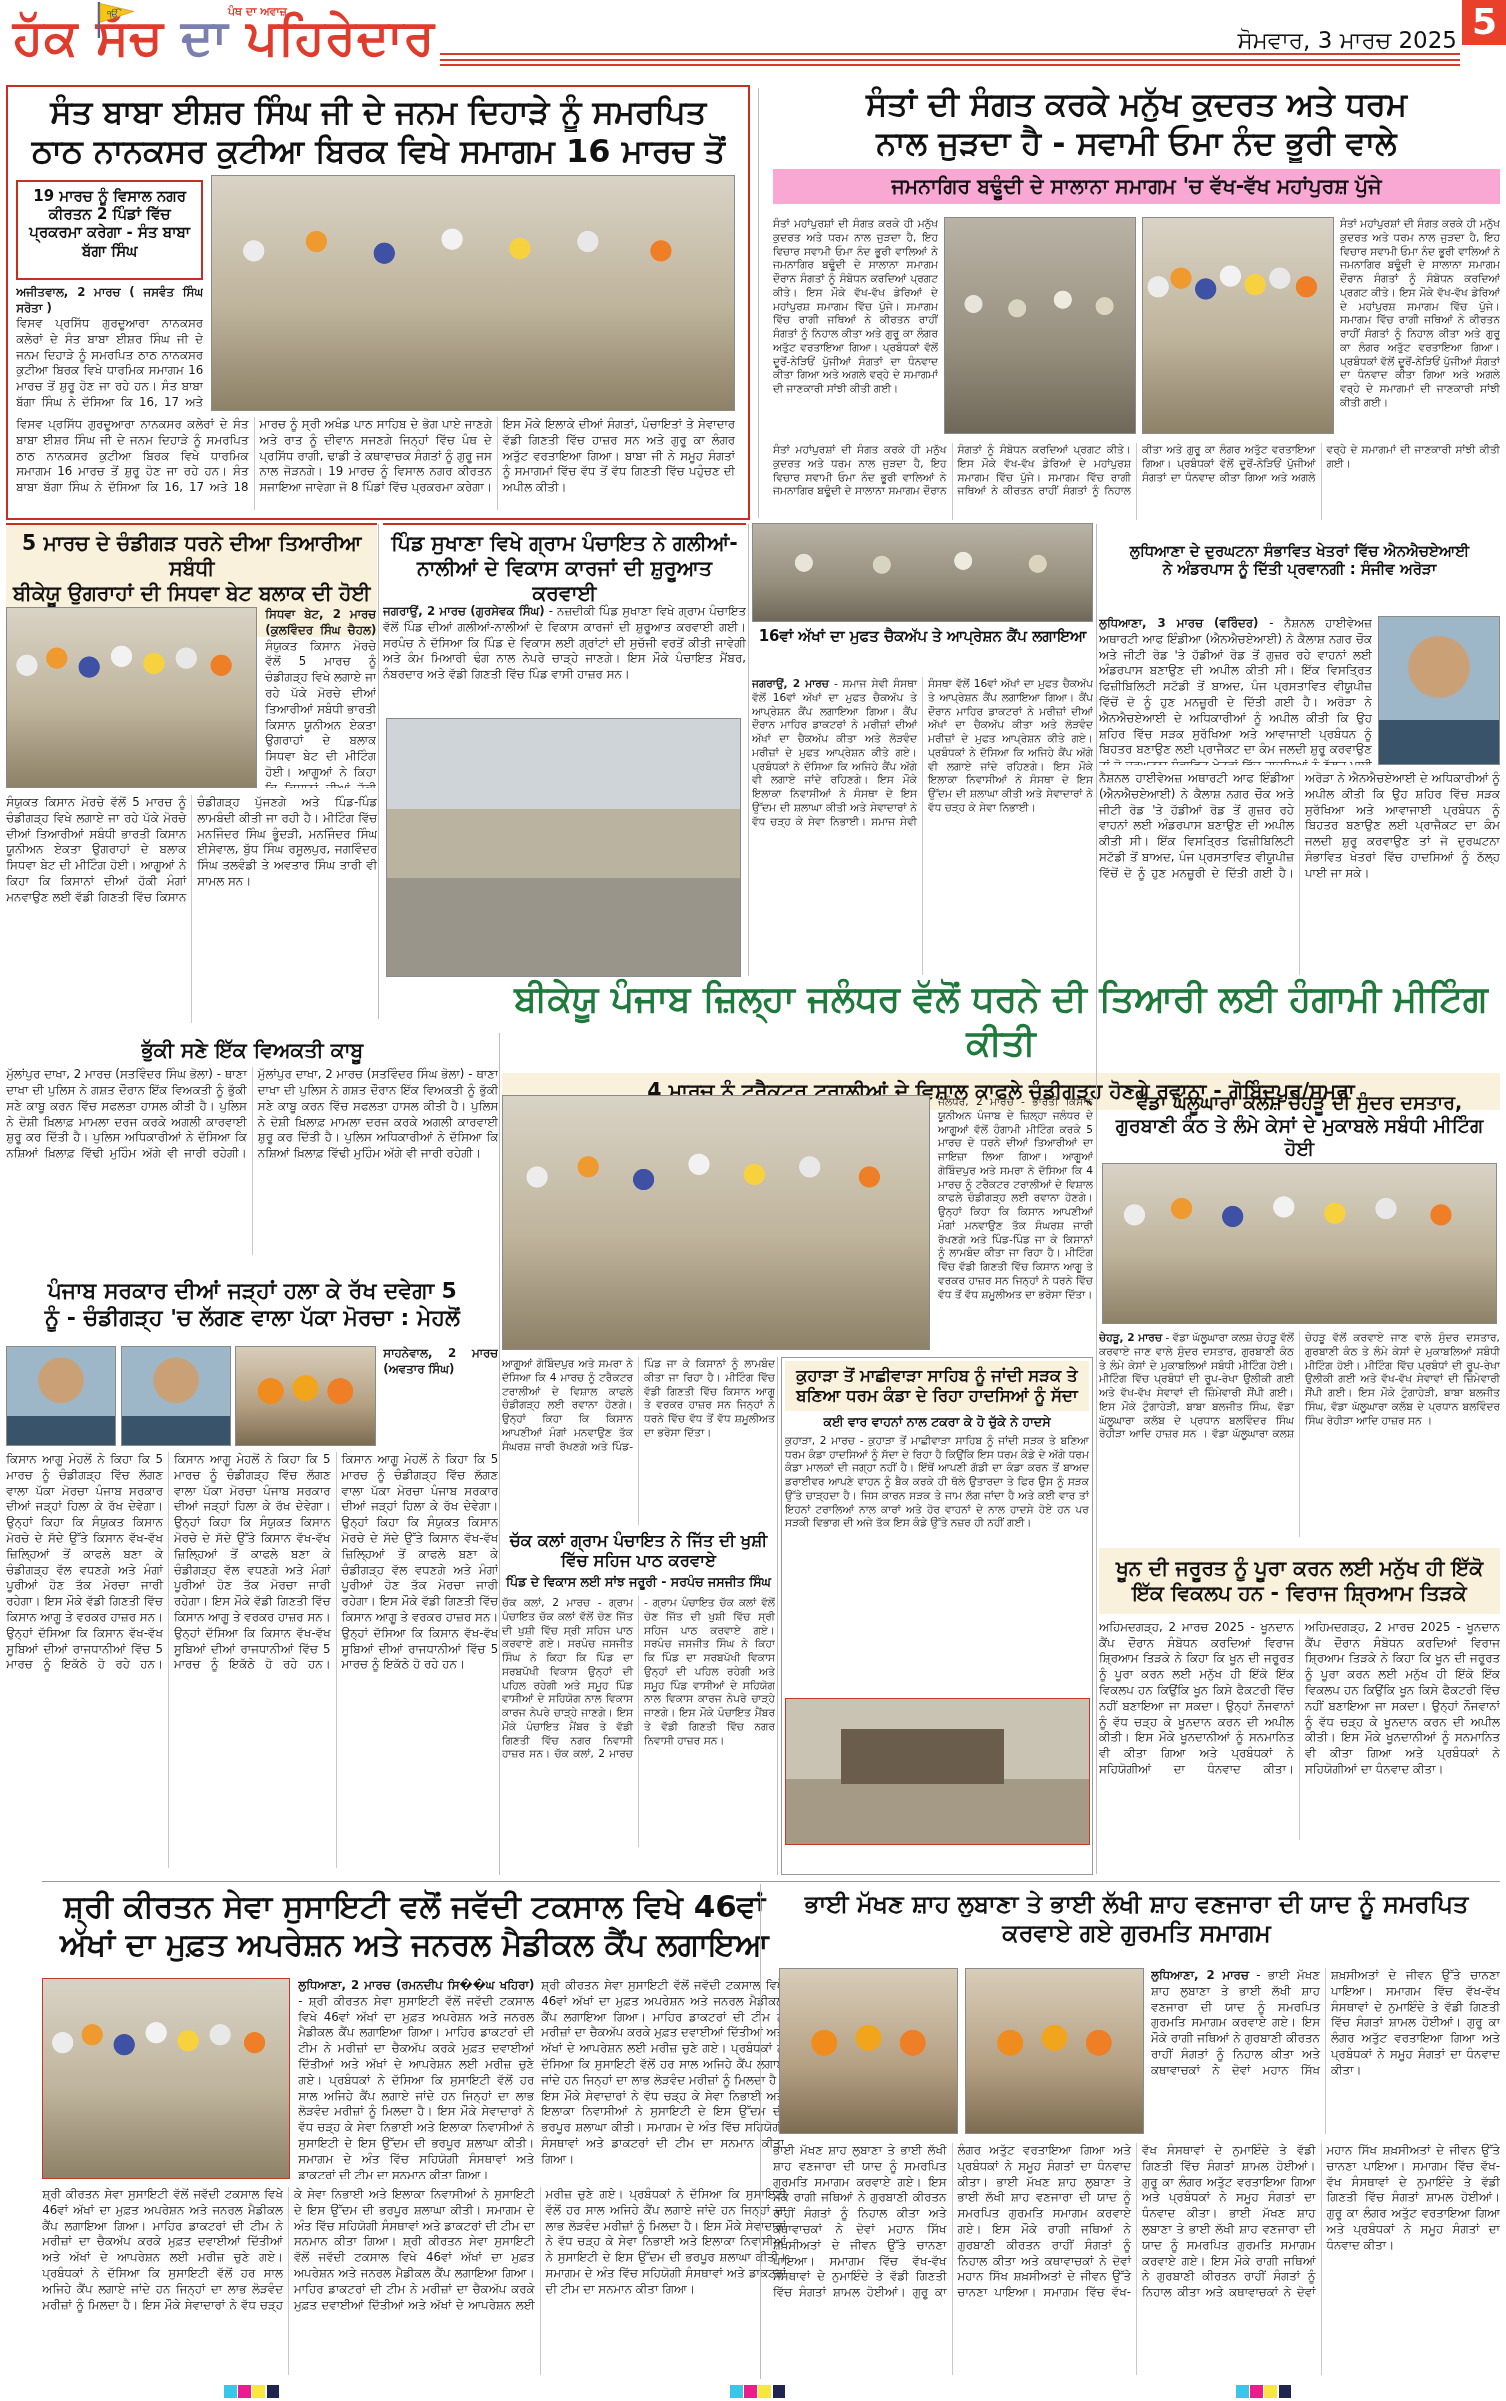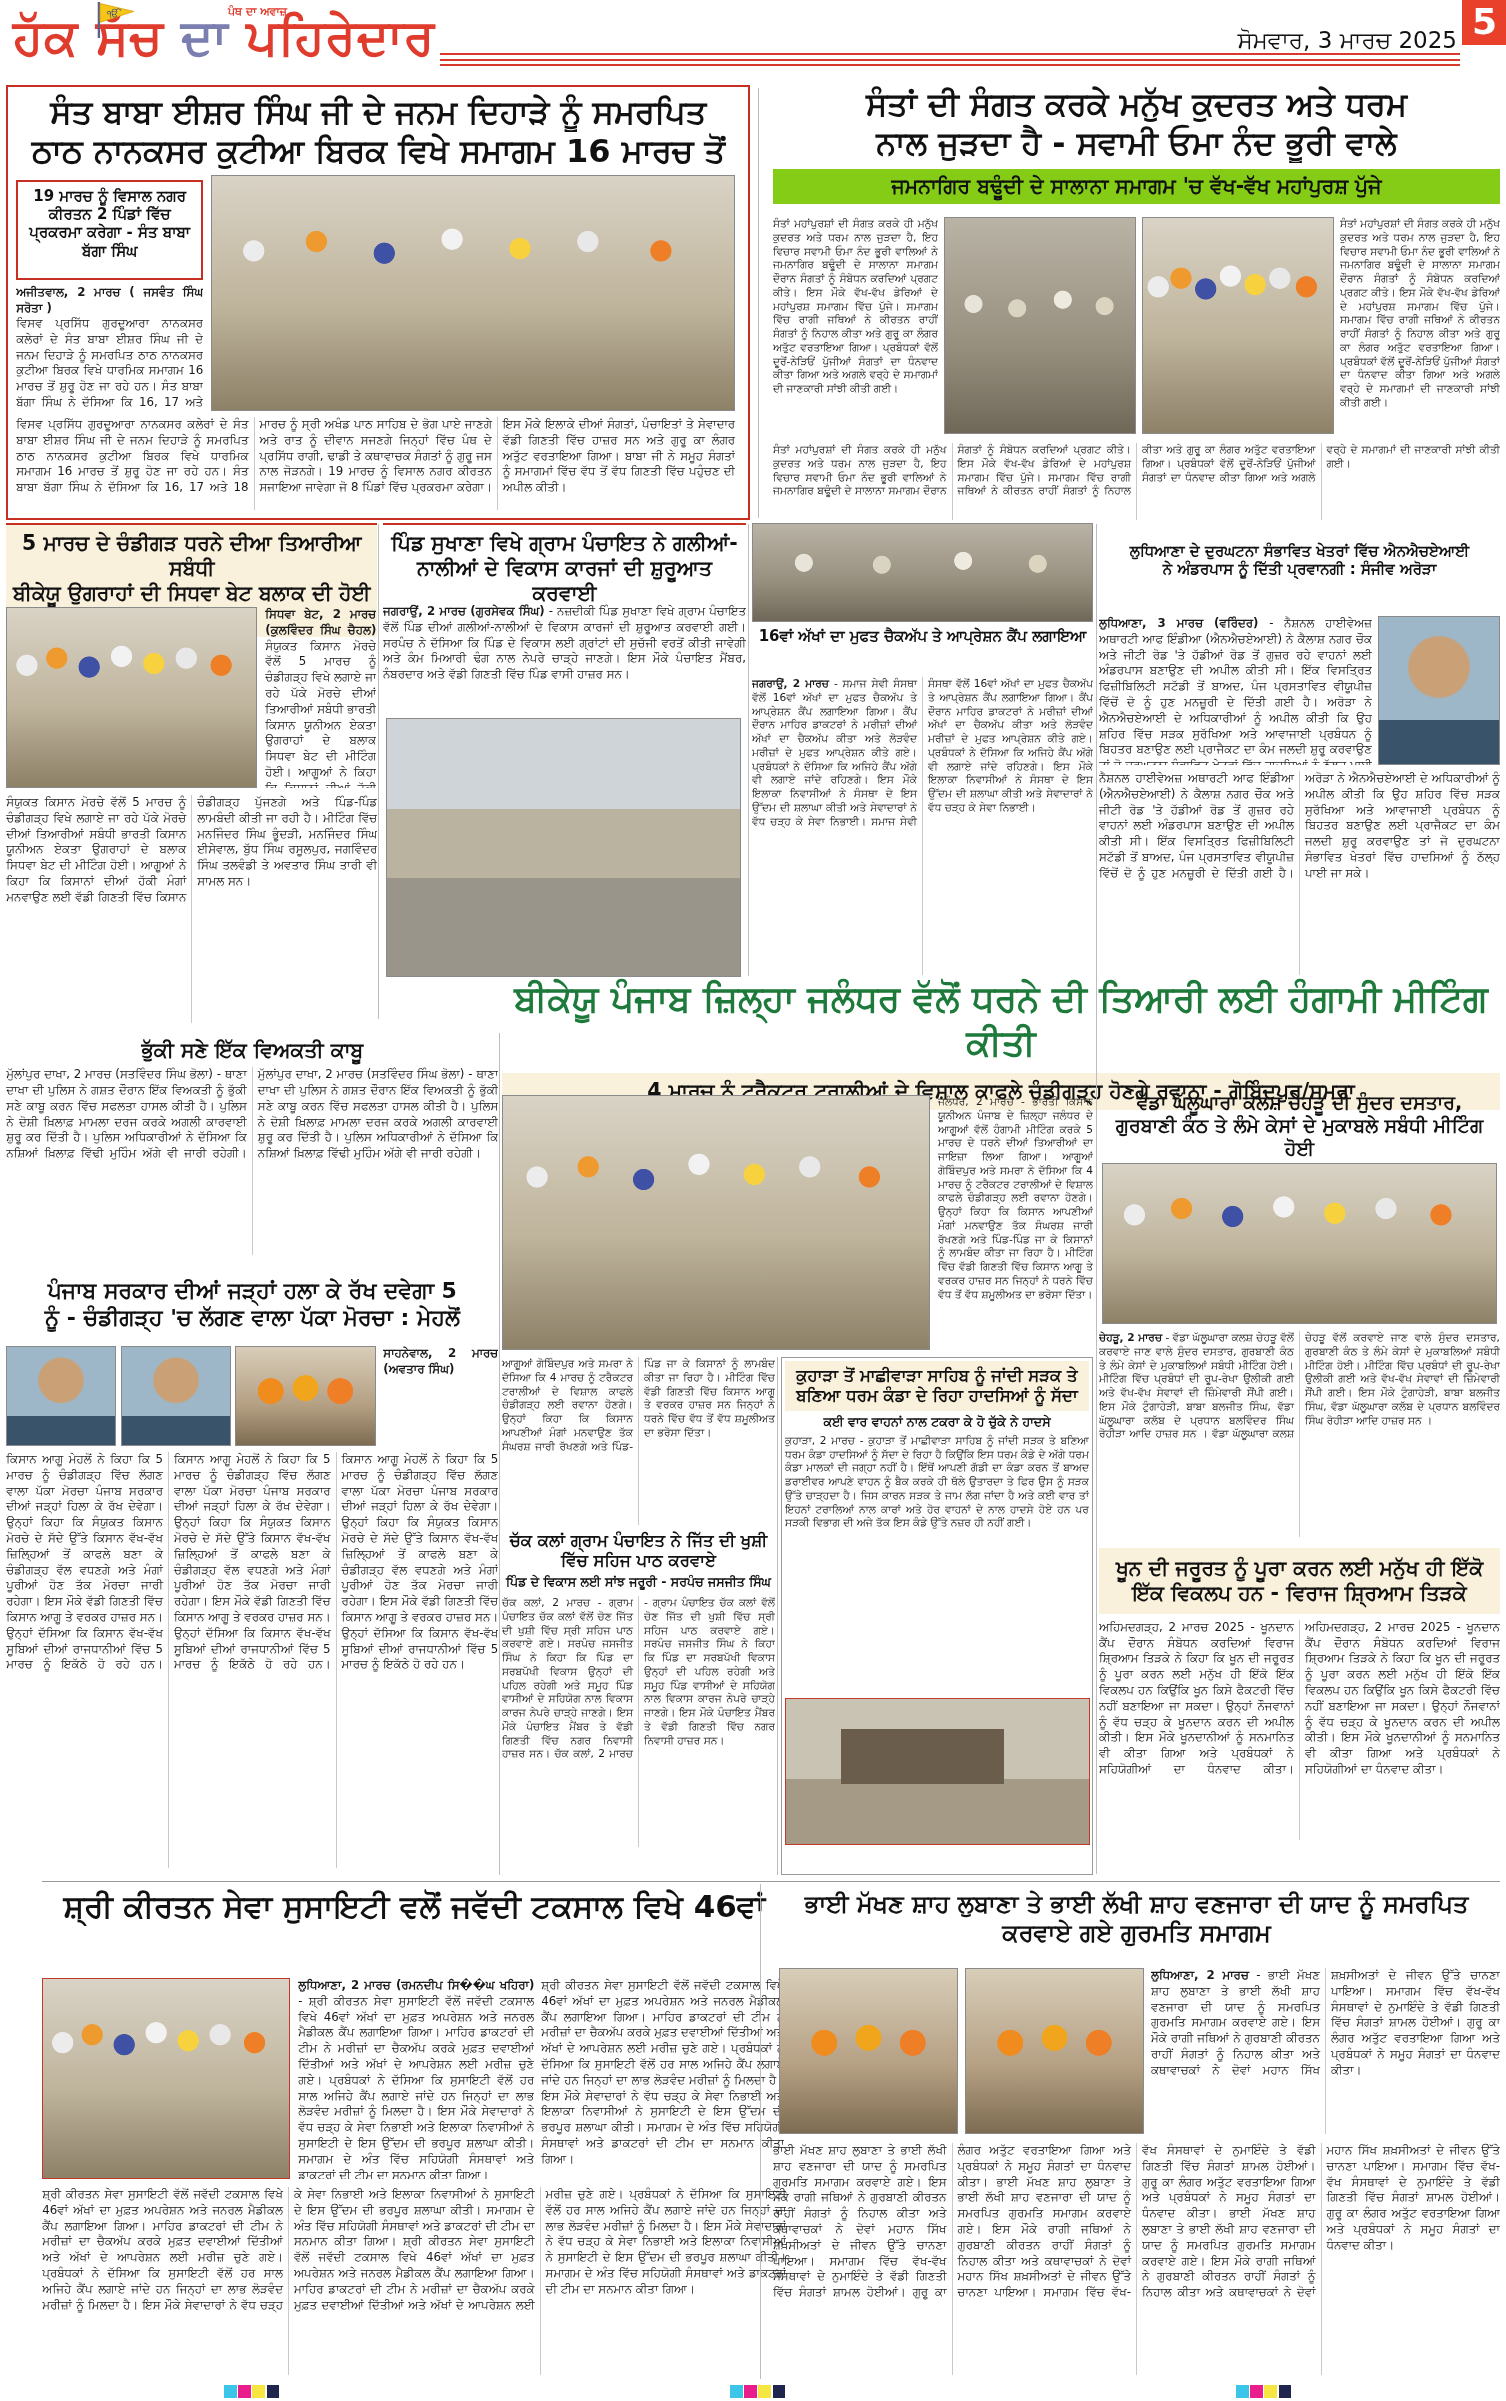--- a/index.html
+++ b/index.html
@@ -6,21 +6,21 @@
   .page{position:relative;width:1506px;height:2401px;background:#ffffff;
         font-family:"DejaVu Sans","Liberation Sans",sans-serif;color:#1a1a1a;overflow:hidden;}
   .abs{position:absolute;box-sizing:border-box;}
   .hd{font-weight:bold;text-align:center;line-height:1.22;color:#111;overflow:hidden;}
   .h-xl{font-size:32px;}
   .h-lg{font-size:26px;}
   .h-md{font-size:20.4px;}
   .h-sm{font-size:15px;}
   .green{color:#1d7a3b;}
   .cream{background:#faf1dc;}
-  .peach{background:#84cc16;}
+  .peach{background:#f9a8d4;}
   .body-txt{font-size:11.8px;line-height:1.34;text-align:justify;overflow:hidden;}
   .body-sm{font-size:10.6px;line-height:1.3;text-align:justify;overflow:hidden;}
   .byline{font-weight:bold;}
   .cols2{column-count:2;column-gap:11px;column-rule:0.8px solid #c9c9c9;}
   .cols3{column-count:3;column-gap:11px;column-rule:0.8px solid #c9c9c9;}
   .cols4{column-count:4;column-gap:11px;column-rule:0.8px solid #c9c9c9;}
   .redbox{border:2.4px solid #c62f21;}
   .ph{border:0.8px solid #8a8a8a;}
   .ph-crowd{background:
       radial-gradient(circle at 8% 32%, #ececec 0 10.2px, transparent 11px),
@@ -221,20 +221,21 @@
     <div class="hd h-md cream" style="padding:7.9px 3.1px;">ਖੂਨ ਦੀ ਜਰੂਰਤ ਨੂੰ ਪੂਰਾ ਕਰਨ ਲਈ ਮਨੁੱਖ ਹੀ ਇੱਕੋ ਇੱਕ ਵਿਕਲਪ ਹਨ - ਵਿਰਾਜ ਸ਼੍ਰਿਆਮ ਤਿੜਕੇ</div>
     <div class="body-txt cols2" style="height:220px;margin-top:6.3px;">
       <span>ਅਹਿਮਦਗੜ੍ਹ, 2 ਮਾਰਚ 2025 - ਖੂਨਦਾਨ ਕੈਂਪ ਦੌਰਾਨ ਸੰਬੋਧਨ ਕਰਦਿਆਂ ਵਿਰਾਜ ਸ਼੍ਰਿਆਮ ਤਿੜਕੇ ਨੇ ਕਿਹਾ ਕਿ ਖੂਨ ਦੀ ਜਰੂਰਤ ਨੂੰ ਪੂਰਾ ਕਰਨ ਲਈ ਮਨੁੱਖ ਹੀ ਇੱਕੋ ਇੱਕ ਵਿਕਲਪ ਹਨ ਕਿਉਂਕਿ ਖੂਨ ਕਿਸੇ ਫੈਕਟਰੀ ਵਿੱਚ ਨਹੀਂ ਬਣਾਇਆ ਜਾ ਸਕਦਾ। ਉਨ੍ਹਾਂ ਨੌਜਵਾਨਾਂ ਨੂੰ ਵੱਧ ਚੜ੍ਹ ਕੇ ਖੂਨਦਾਨ ਕਰਨ ਦੀ ਅਪੀਲ ਕੀਤੀ। ਇਸ ਮੌਕੇ ਖੂਨਦਾਨੀਆਂ ਨੂੰ ਸਨਮਾਨਿਤ ਵੀ ਕੀਤਾ ਗਿਆ ਅਤੇ ਪ੍ਰਬੰਧਕਾਂ ਨੇ ਸਹਿਯੋਗੀਆਂ ਦਾ ਧੰਨਵਾਦ ਕੀਤਾ।</span>
       <span>ਅਹਿਮਦਗੜ੍ਹ, 2 ਮਾਰਚ 2025 - ਖੂਨਦਾਨ ਕੈਂਪ ਦੌਰਾਨ ਸੰਬੋਧਨ ਕਰਦਿਆਂ ਵਿਰਾਜ ਸ਼੍ਰਿਆਮ ਤਿੜਕੇ ਨੇ ਕਿਹਾ ਕਿ ਖੂਨ ਦੀ ਜਰੂਰਤ ਨੂੰ ਪੂਰਾ ਕਰਨ ਲਈ ਮਨੁੱਖ ਹੀ ਇੱਕੋ ਇੱਕ ਵਿਕਲਪ ਹਨ ਕਿਉਂਕਿ ਖੂਨ ਕਿਸੇ ਫੈਕਟਰੀ ਵਿੱਚ ਨਹੀਂ ਬਣਾਇਆ ਜਾ ਸਕਦਾ। ਉਨ੍ਹਾਂ ਨੌਜਵਾਨਾਂ ਨੂੰ ਵੱਧ ਚੜ੍ਹ ਕੇ ਖੂਨਦਾਨ ਕਰਨ ਦੀ ਅਪੀਲ ਕੀਤੀ। ਇਸ ਮੌਕੇ ਖੂਨਦਾਨੀਆਂ ਨੂੰ ਸਨਮਾਨਿਤ ਵੀ ਕੀਤਾ ਗਿਆ ਅਤੇ ਪ੍ਰਬੰਧਕਾਂ ਨੇ ਸਹਿਯੋਗੀਆਂ ਦਾ ਧੰਨਵਾਦ ਕੀਤਾ।</span>
     </div>
   </div>
 
   <div class="abs" style="left:6.3px;top:1881px;width:744px;height:499px;border-top:1.6px solid #999;margin-left:36px;">
     <div class="hd h-lg" style="font-size:31px;padding-top:6.3px;">
       <div>ਸ਼੍ਰੀ ਕੀਰਤਨ ਸੇਵਾ ਸੁਸਾਇਟੀ ਵਲੋਂ ਜਵੱਦੀ ਟਕਸਾਲ ਵਿਖੇ 46ਵਾਂ</div>
+      <div>ਅੱਖਾਂ ਦਾ ਮੁਫ਼ਤ ਅਪਰੇਸ਼ਨ ਅਤੇ ਜਨਰਲ ਮੈਡੀਕਲ ਕੈਂਪ ਲਗਾਇਆ</div>
     </div>
     <div class="abs ph ph-crowd" style="left:0;top:96px;width:248px;height:201px;border:1.6px solid #c0392b;"></div>
     <div class="abs body-txt" style="left:256px;top:96px;width:236px;height:201px;">
       <span class="byline">ਲੁਧਿਆਣਾ, 2 ਮਾਰਚ (ਰਮਨਦੀਪ ਸਿ��ਘ ਖਹਿਰਾ)</span> -
       <span>ਸ਼੍ਰੀ ਕੀਰਤਨ ਸੇਵਾ ਸੁਸਾਇਟੀ ਵੱਲੋਂ ਜਵੱਦੀ ਟਕਸਾਲ ਵਿਖੇ 46ਵਾਂ ਅੱਖਾਂ ਦਾ ਮੁਫ਼ਤ ਅਪਰੇਸ਼ਨ ਅਤੇ ਜਨਰਲ ਮੈਡੀਕਲ ਕੈਂਪ ਲਗਾਇਆ ਗਿਆ। ਮਾਹਿਰ ਡਾਕਟਰਾਂ ਦੀ ਟੀਮ ਨੇ ਮਰੀਜ਼ਾਂ ਦਾ ਚੈਕਅੱਪ ਕਰਕੇ ਮੁਫ਼ਤ ਦਵਾਈਆਂ ਦਿੱਤੀਆਂ ਅਤੇ ਅੱਖਾਂ ਦੇ ਆਪਰੇਸ਼ਨ ਲਈ ਮਰੀਜ਼ ਚੁਣੇ ਗਏ। ਪ੍ਰਬੰਧਕਾਂ ਨੇ ਦੱਸਿਆ ਕਿ ਸੁਸਾਇਟੀ ਵੱਲੋਂ ਹਰ ਸਾਲ ਅਜਿਹੇ ਕੈਂਪ ਲਗਾਏ ਜਾਂਦੇ ਹਨ ਜਿਨ੍ਹਾਂ ਦਾ ਲਾਭ ਲੋੜਵੰਦ ਮਰੀਜ਼ਾਂ ਨੂੰ ਮਿਲਦਾ ਹੈ। ਇਸ ਮੌਕੇ ਸੇਵਾਦਾਰਾਂ ਨੇ ਵੱਧ ਚੜ੍ਹ ਕੇ ਸੇਵਾ ਨਿਭਾਈ ਅਤੇ ਇਲਾਕਾ ਨਿਵਾਸੀਆਂ ਨੇ ਸੁਸਾਇਟੀ ਦੇ ਇਸ ਉੱਦਮ ਦੀ ਭਰਪੂਰ ਸ਼ਲਾਘਾ ਕੀਤੀ। ਸਮਾਗਮ ਦੇ ਅੰਤ ਵਿੱਚ ਸਹਿਯੋਗੀ ਸੰਸਥਾਵਾਂ ਅਤੇ ਡਾਕਟਰਾਂ ਦੀ ਟੀਮ ਦਾ ਸਨਮਾਨ ਕੀਤਾ ਗਿਆ।</span>
     </div>
     <div class="abs body-txt" style="left:499px;top:96px;width:243px;height:201px;">ਸ਼੍ਰੀ ਕੀਰਤਨ ਸੇਵਾ ਸੁਸਾਇਟੀ ਵੱਲੋਂ ਜਵੱਦੀ ਟਕਸਾਲ ਵਿਖੇ 46ਵਾਂ ਅੱਖਾਂ ਦਾ ਮੁਫ਼ਤ ਅਪਰੇਸ਼ਨ ਅਤੇ ਜਨਰਲ ਮੈਡੀਕਲ ਕੈਂਪ ਲਗਾਇਆ ਗਿਆ। ਮਾਹਿਰ ਡਾਕਟਰਾਂ ਦੀ ਟੀਮ ਨੇ ਮਰੀਜ਼ਾਂ ਦਾ ਚੈਕਅੱਪ ਕਰਕੇ ਮੁਫ਼ਤ ਦਵਾਈਆਂ ਦਿੱਤੀਆਂ ਅਤੇ ਅੱਖਾਂ ਦੇ ਆਪਰੇਸ਼ਨ ਲਈ ਮਰੀਜ਼ ਚੁਣੇ ਗਏ। ਪ੍ਰਬੰਧਕਾਂ ਨੇ ਦੱਸਿਆ ਕਿ ਸੁਸਾਇਟੀ ਵੱਲੋਂ ਹਰ ਸਾਲ ਅਜਿਹੇ ਕੈਂਪ ਲਗਾਏ ਜਾਂਦੇ ਹਨ ਜਿਨ੍ਹਾਂ ਦਾ ਲਾਭ ਲੋੜਵੰਦ ਮਰੀਜ਼ਾਂ ਨੂੰ ਮਿਲਦਾ ਹੈ। ਇਸ ਮੌਕੇ ਸੇਵਾਦਾਰਾਂ ਨੇ ਵੱਧ ਚੜ੍ਹ ਕੇ ਸੇਵਾ ਨਿਭਾਈ ਅਤੇ ਇਲਾਕਾ ਨਿਵਾਸੀਆਂ ਨੇ ਸੁਸਾਇਟੀ ਦੇ ਇਸ ਉੱਦਮ ਦੀ ਭਰਪੂਰ ਸ਼ਲਾਘਾ ਕੀਤੀ। ਸਮਾਗਮ ਦੇ ਅੰਤ ਵਿੱਚ ਸਹਿਯੋਗੀ ਸੰਸਥਾਵਾਂ ਅਤੇ ਡਾਕਟਰਾਂ ਦੀ ਟੀਮ ਦਾ ਸਨਮਾਨ ਕੀਤਾ ਗਿਆ।</div>
     <div class="abs body-txt cols3" style="left:0;top:305px;width:744px;height:188px;">
       <span>ਸ਼੍ਰੀ ਕੀਰਤਨ ਸੇਵਾ ਸੁਸਾਇਟੀ ਵੱਲੋਂ ਜਵੱਦੀ ਟਕਸਾਲ ਵਿਖੇ 46ਵਾਂ ਅੱਖਾਂ ਦਾ ਮੁਫ਼ਤ ਅਪਰੇਸ਼ਨ ਅਤੇ ਜਨਰਲ ਮੈਡੀਕਲ ਕੈਂਪ ਲਗਾਇਆ ਗਿਆ। ਮਾਹਿਰ ਡਾਕਟਰਾਂ ਦੀ ਟੀਮ ਨੇ ਮਰੀਜ਼ਾਂ ਦਾ ਚੈਕਅੱਪ ਕਰਕੇ ਮੁਫ਼ਤ ਦਵਾਈਆਂ ਦਿੱਤੀਆਂ ਅਤੇ ਅੱਖਾਂ ਦੇ ਆਪਰੇਸ਼ਨ ਲਈ ਮਰੀਜ਼ ਚੁਣੇ ਗਏ। ਪ੍ਰਬੰਧਕਾਂ ਨੇ ਦੱਸਿਆ ਕਿ ਸੁਸਾਇਟੀ ਵੱਲੋਂ ਹਰ ਸਾਲ ਅਜਿਹੇ ਕੈਂਪ ਲਗਾਏ ਜਾਂਦੇ ਹਨ ਜਿਨ੍ਹਾਂ ਦਾ ਲਾਭ ਲੋੜਵੰਦ ਮਰੀਜ਼ਾਂ ਨੂੰ ਮਿਲਦਾ ਹੈ। ਇਸ ਮੌਕੇ ਸੇਵਾਦਾਰਾਂ ਨੇ ਵੱਧ ਚੜ੍ਹ ਕੇ ਸੇਵਾ ਨਿਭਾਈ ਅਤੇ ਇਲਾਕਾ ਨਿਵਾਸੀਆਂ ਨੇ ਸੁਸਾਇਟੀ ਦੇ ਇਸ ਉੱਦਮ ਦੀ ਭਰਪੂਰ ਸ਼ਲਾਘਾ ਕੀਤੀ। ਸਮਾਗਮ ਦੇ ਅੰਤ ਵਿੱਚ ਸਹਿਯੋਗੀ ਸੰਸਥਾਵਾਂ ਅਤੇ ਡਾਕਟਰਾਂ ਦੀ ਟੀਮ ਦਾ ਸਨਮਾਨ ਕੀਤਾ ਗਿਆ।</span>
       <span>ਸ਼੍ਰੀ ਕੀਰਤਨ ਸੇਵਾ ਸੁਸਾਇਟੀ ਵੱਲੋਂ ਜਵੱਦੀ ਟਕਸਾਲ ਵਿਖੇ 46ਵਾਂ ਅੱਖਾਂ ਦਾ ਮੁਫ਼ਤ ਅਪਰੇਸ਼ਨ ਅਤੇ ਜਨਰਲ ਮੈਡੀਕਲ ਕੈਂਪ ਲਗਾਇਆ ਗਿਆ। ਮਾਹਿਰ ਡਾਕਟਰਾਂ ਦੀ ਟੀਮ ਨੇ ਮਰੀਜ਼ਾਂ ਦਾ ਚੈਕਅੱਪ ਕਰਕੇ ਮੁਫ਼ਤ ਦਵਾਈਆਂ ਦਿੱਤੀਆਂ ਅਤੇ ਅੱਖਾਂ ਦੇ ਆਪਰੇਸ਼ਨ ਲਈ ਮਰੀਜ਼ ਚੁਣੇ ਗਏ। ਪ੍ਰਬੰਧਕਾਂ ਨੇ ਦੱਸਿਆ ਕਿ ਸੁਸਾਇਟੀ ਵੱਲੋਂ ਹਰ ਸਾਲ ਅਜਿਹੇ ਕੈਂਪ ਲਗਾਏ ਜਾਂਦੇ ਹਨ ਜਿਨ੍ਹਾਂ ਦਾ ਲਾਭ ਲੋੜਵੰਦ ਮਰੀਜ਼ਾਂ ਨੂੰ ਮਿਲਦਾ ਹੈ। ਇਸ ਮੌਕੇ ਸੇਵਾਦਾਰਾਂ ਨੇ ਵੱਧ ਚੜ੍ਹ ਕੇ ਸੇਵਾ ਨਿਭਾਈ ਅਤੇ ਇਲਾਕਾ ਨਿਵਾਸੀਆਂ ਨੇ ਸੁਸਾਇਟੀ ਦੇ ਇਸ ਉੱਦਮ ਦੀ ਭਰਪੂਰ ਸ਼ਲਾਘਾ ਕੀਤੀ। ਸਮਾਗਮ ਦੇ ਅੰਤ ਵਿੱਚ ਸਹਿਯੋਗੀ ਸੰਸਥਾਵਾਂ ਅਤੇ ਡਾਕਟਰਾਂ ਦੀ ਟੀਮ ਦਾ ਸਨਮਾਨ ਕੀਤਾ ਗਿਆ।</span>

